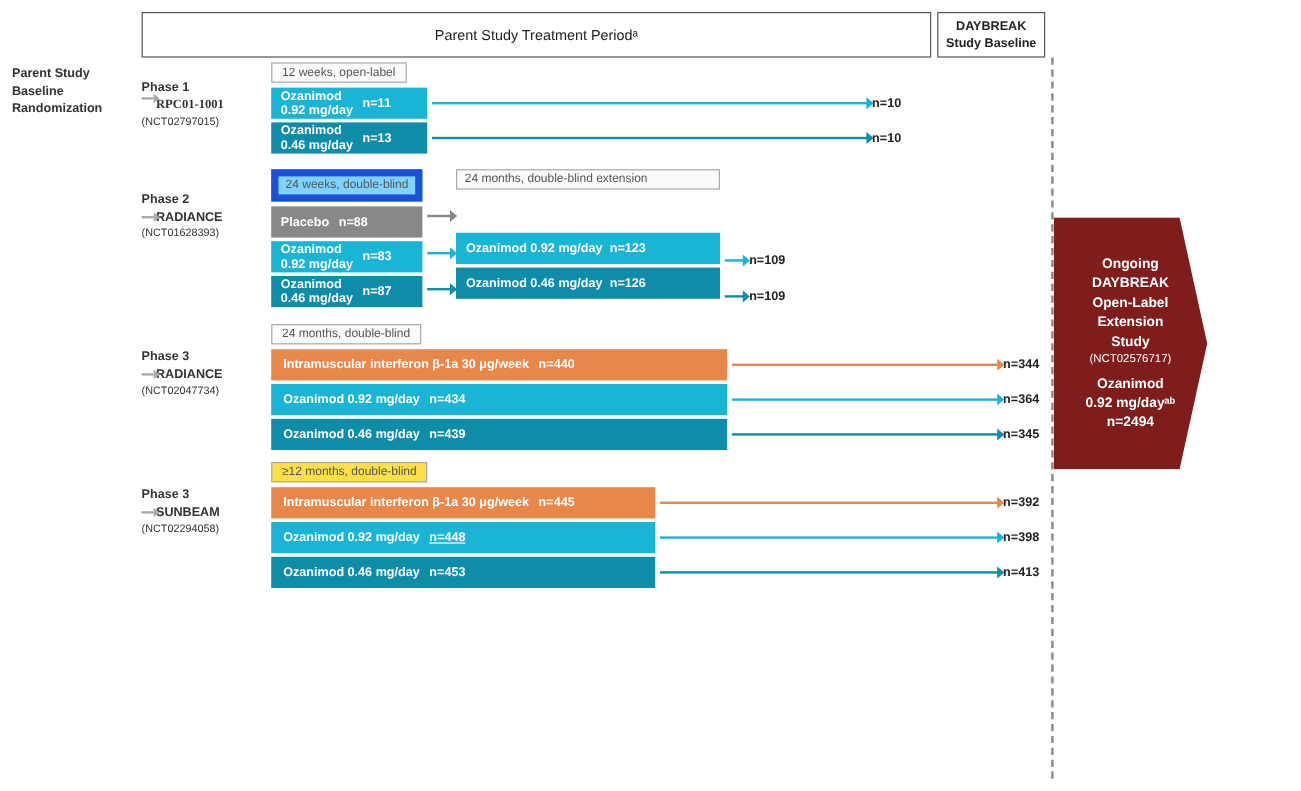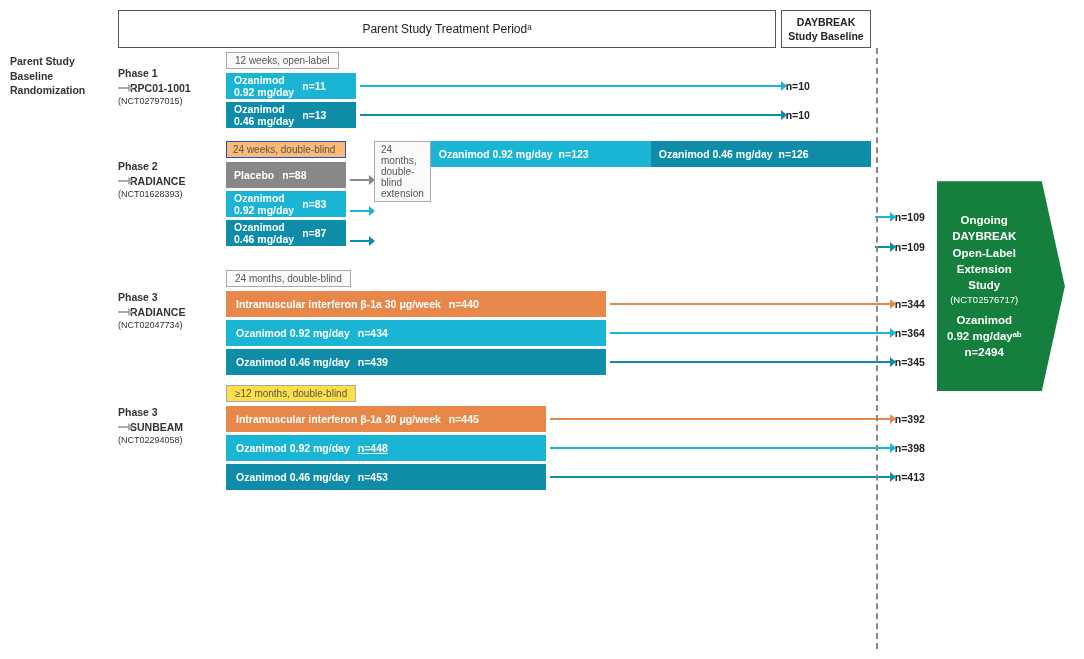--- a/index.html
+++ b/index.html
@@ -44,21 +44,21 @@
 Randomization</span>
       </div>
     </div>
 
     <div style="flex:1; display:flex; flex-direction:column; gap:0;">
 
       <div style="display:flex; align-items:flex-start; margin-bottom:10px;">
 
         <div style="width:108px; flex-shrink:0; font-size:10.5px; font-weight:bold; line-height:1.35; padding-top:14px; color:#333;">
           <div>Phase 1</div>
-          <div style="display:flex; align-items:center; gap:2px;">
+          <div style="display:flex; gap:2px;font-family:Liberation Serif, serif;">
             <div style="width:10px; height:2px; background:#aaa; position:relative; display:inline-block;">
               <span style="position:absolute; right:-5px; top:-3px; width:0; height:0; border-top:4px solid transparent; border-bottom:4px solid transparent; border-left:5px solid #aaa;"></span>
             </div>
             <span>RPC01-1001</span>
           </div>
           <div style="font-size:9px; font-weight:normal;">(NCT02797015)</div>
         </div>
 
         <div style="flex:1;">
           <div style="display:inline-block; border:1px solid #aaa; padding:2px 8px; font-size:10px; color:#555; background:#fafafa; margin-bottom:4px;">
@@ -106,21 +106,21 @@
             </div>
             <span>RADIANCE</span>
           </div>
           <div style="font-size:9px; font-weight:normal;">(NCT01628393)</div>
         </div>
 
         <div style="flex:1;">
           <div style="display:flex; gap:4px; align-items:flex-start;">
 
             <div style="display:flex; flex-direction:column; gap:0;">
-              <div style="display:inline-block; border:1px solid #1d4ed8; padding:2px 6px; font-size:10px; color:#555; background:#fdba74; margin-bottom:4px;">
+              <div style="display:inline-block; border:6px solid #1d4ed8; padding:2px 6px; font-size:10px; color:#555; background:#7dd3fc; margin-bottom:4px;">
                 <span>24 weeks, double-blind</span>
               </div>
 
               <div style="background:#888; height:26px; padding:0 8px; display:flex; align-items:center; color:white; font-size:10.5px; font-weight:bold; white-space:nowrap; margin-bottom:3px; min-width:120px;">
                 <span>Placebo</span>
                 <span style="margin-left:8px;">n=88</span>
               </div>
 
               <div style="background:#1ab5d5; height:26px; padding:0 8px; display:flex; align-items:center; color:white; font-size:10.5px; font-weight:bold; white-space:nowrap; margin-bottom:3px; min-width:120px;">
                 <span style="white-space:pre-line; line-height:1.2;">Ozanimod
@@ -149,21 +149,21 @@
                 </div>
               </div>
 
               <div style="height:26px; display:flex; align-items:center;">
                 <div style="width:20px; height:2px; background:#0e8ca8; position:relative;">
                   <span style="position:absolute; right:-5px; top:-4px; width:0; height:0; border-top:5px solid transparent; border-bottom:5px solid transparent; border-left:6px solid #0e8ca8;"></span>
                 </div>
               </div>
             </div>
 
-            <div style="display:flex; flex-direction:row; gap:0;">
+            <div style="display:flex; flex-direction:column; gap:0;">
               <div style="display:inline-block; border:1px solid #aaa; padding:2px 6px; font-size:10px; color:#555; background:#fafafa; margin-bottom:4px;">
                 <span>24 months, double-blind extension</span>
               </div>
 
               <div style="height:29px; margin-bottom:3px;"></div>
 
               <div style="background:#1ab5d5; height:26px; padding:0 8px; display:flex; align-items:center; color:white; font-size:10.5px; font-weight:bold; white-space:nowrap; margin-bottom:3px; min-width:220px;">
                 <span>Ozanimod 0.92 mg/day</span>
                 <span style="margin-left:6px;">n=123</span>
               </div>
@@ -313,21 +313,21 @@
             <span style="font-size:10.5px; font-weight:bold; white-space:nowrap;">n=413</span>
           </div>
         </div>
 
         <div style="width:10px; flex-shrink:0;"></div>
       </div>
 
     </div>
 
     <div style="width:130px; flex-shrink:0; display:flex; align-items:center; justify-content:flex-end; align-self:center; margin-top:20px;">
-      <div style="background:#15803d; color:white; font-weight:bold; text-align:center; padding:18px 10px 18px 10px; clip-path:polygon(0 0, 82% 0, 100% 50%, 82% 100%, 0 100%); width:128px; min-height:210px; display:flex; align-items:center; justify-content:flex-start; line-height:1.4; font-size:11.5px;">
+      <div style="background:#7f1d1d; color:white; font-weight:bold; text-align:center; padding:18px 10px 18px 10px; clip-path:polygon(0 0, 82% 0, 100% 50%, 82% 100%, 0 100%); width:128px; min-height:210px; display:flex; align-items:center; justify-content:center; line-height:1.4; font-size:11.5px;">
         <div>
           <div>Ongoing</div>
           <div>DAYBREAK</div>
           <div>Open-Label</div>
           <div>Extension</div>
           <div>Study</div>
           <div style="font-size:9.5px; font-weight:normal;">(NCT02576717)</div>
           <div style="margin-top:6px;">Ozanimod</div>
           <div>0.92 mg/dayᵃᵇ</div>
           <div>n=2494</div>

